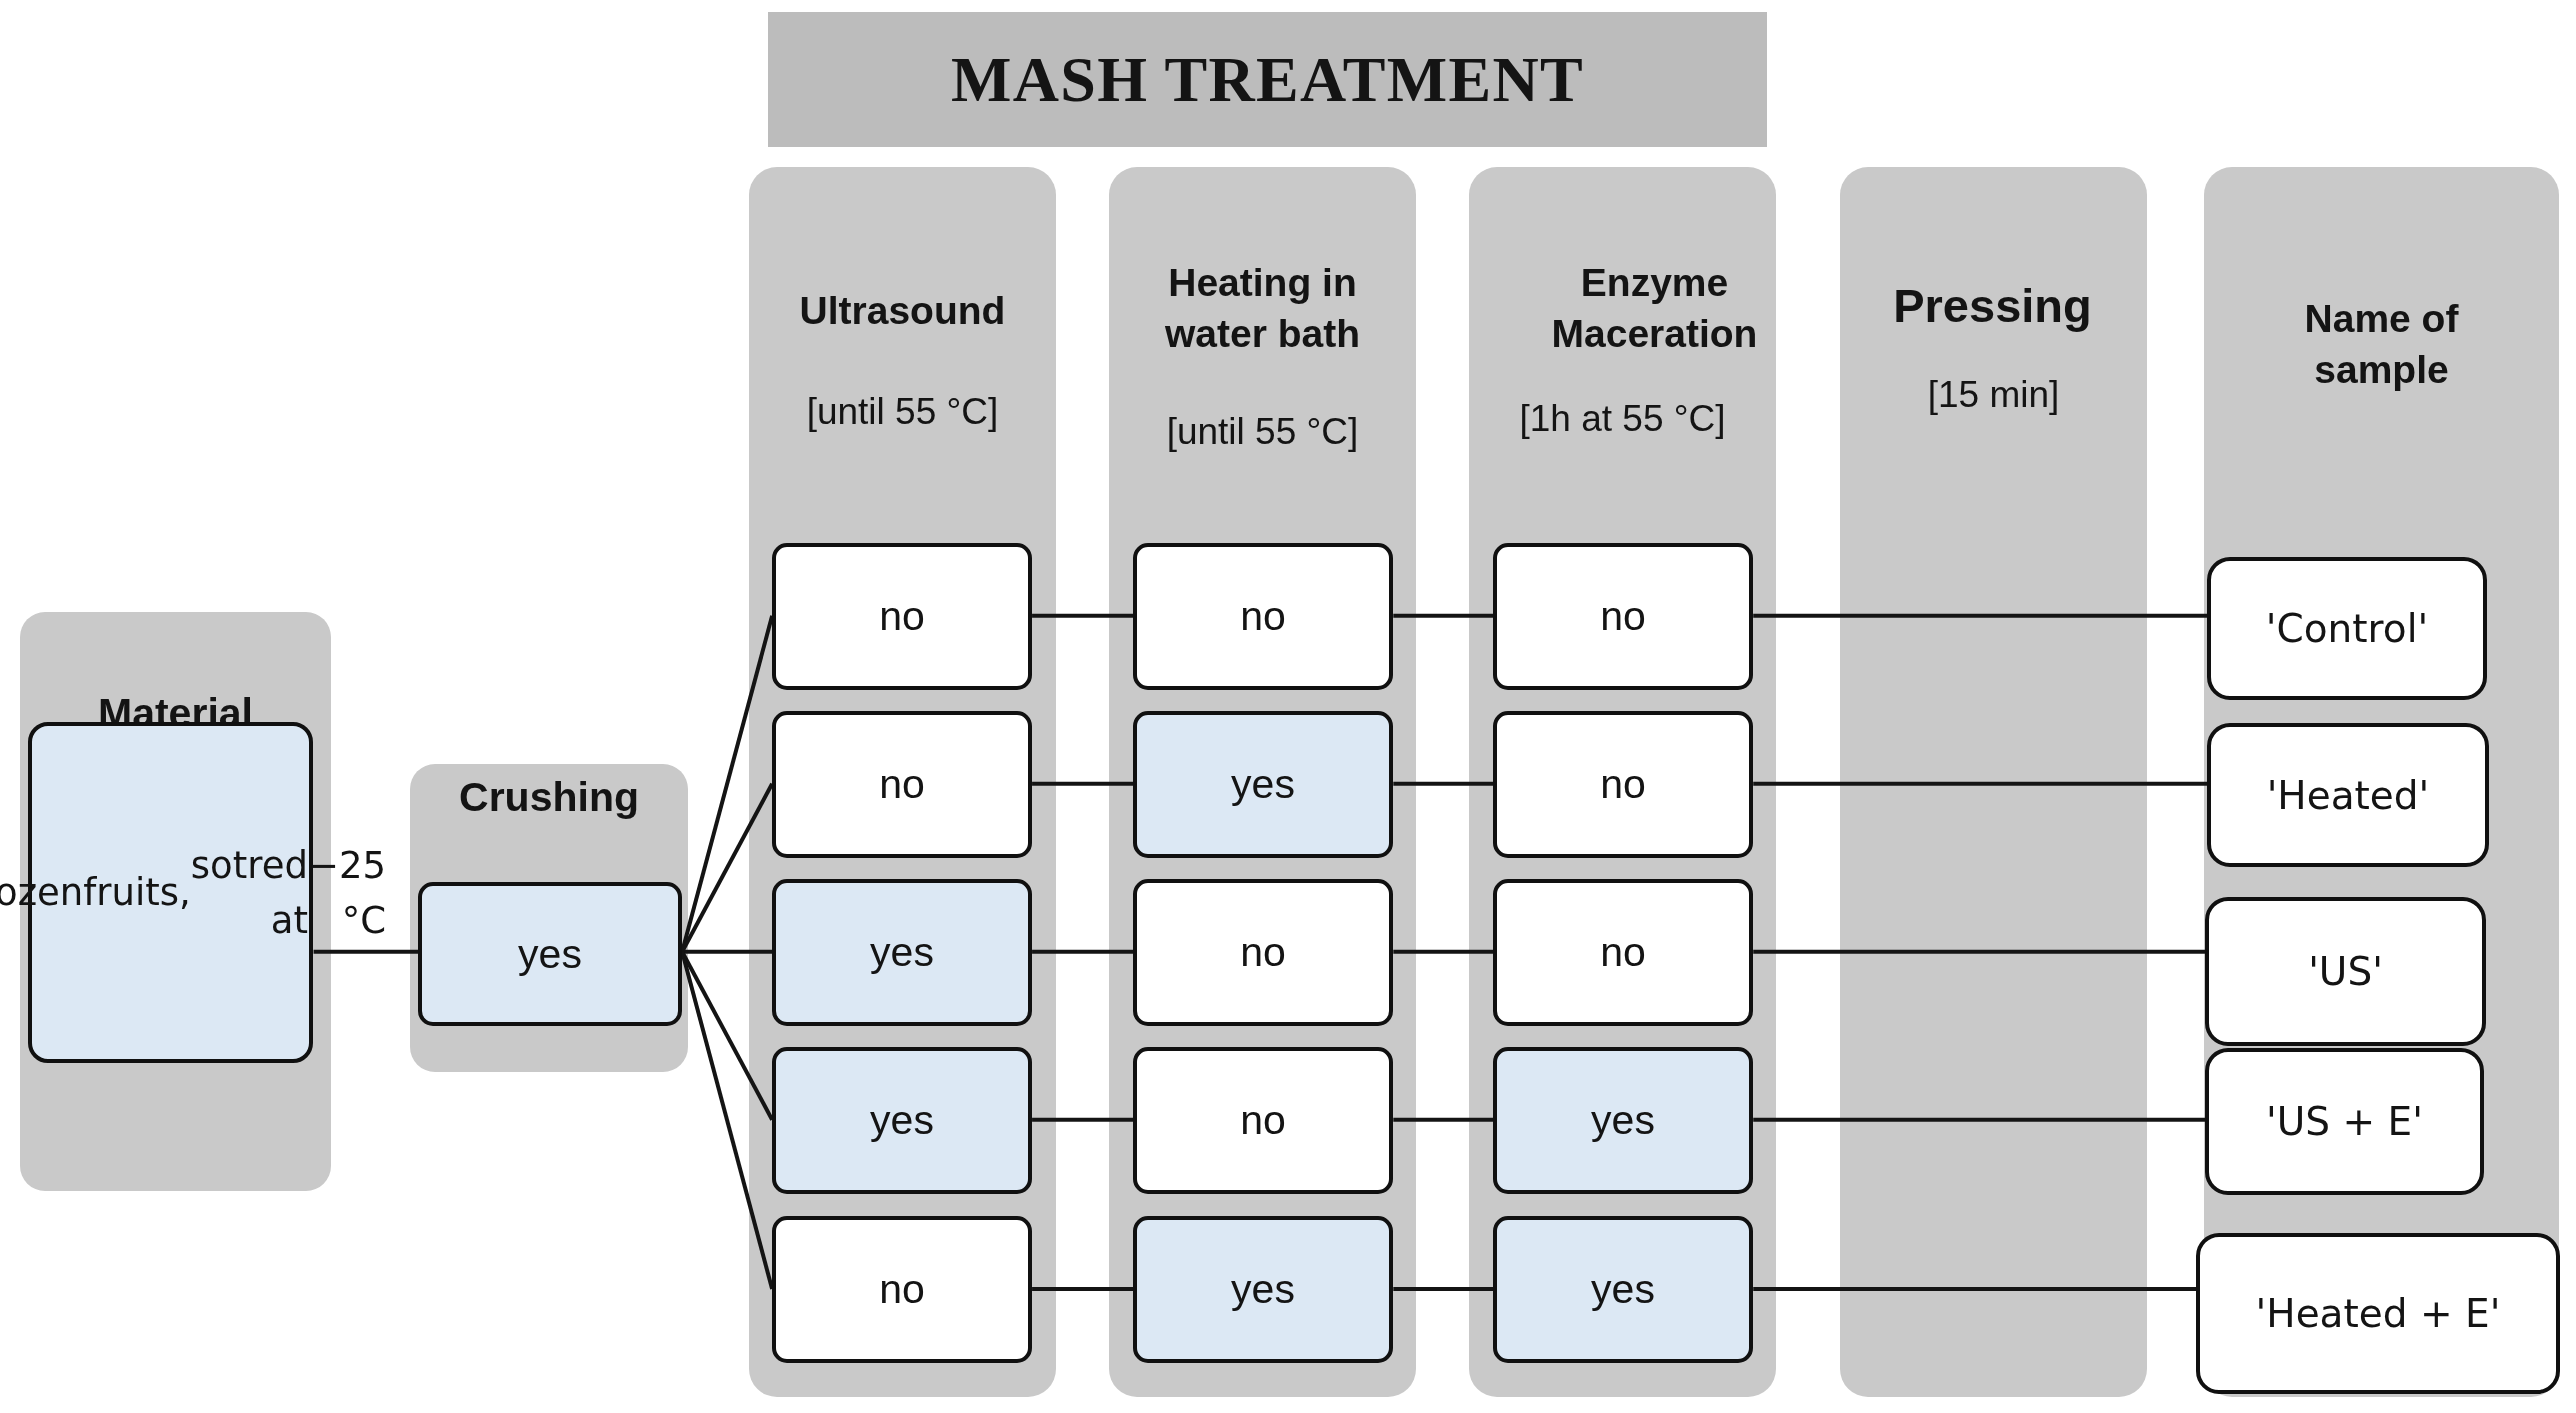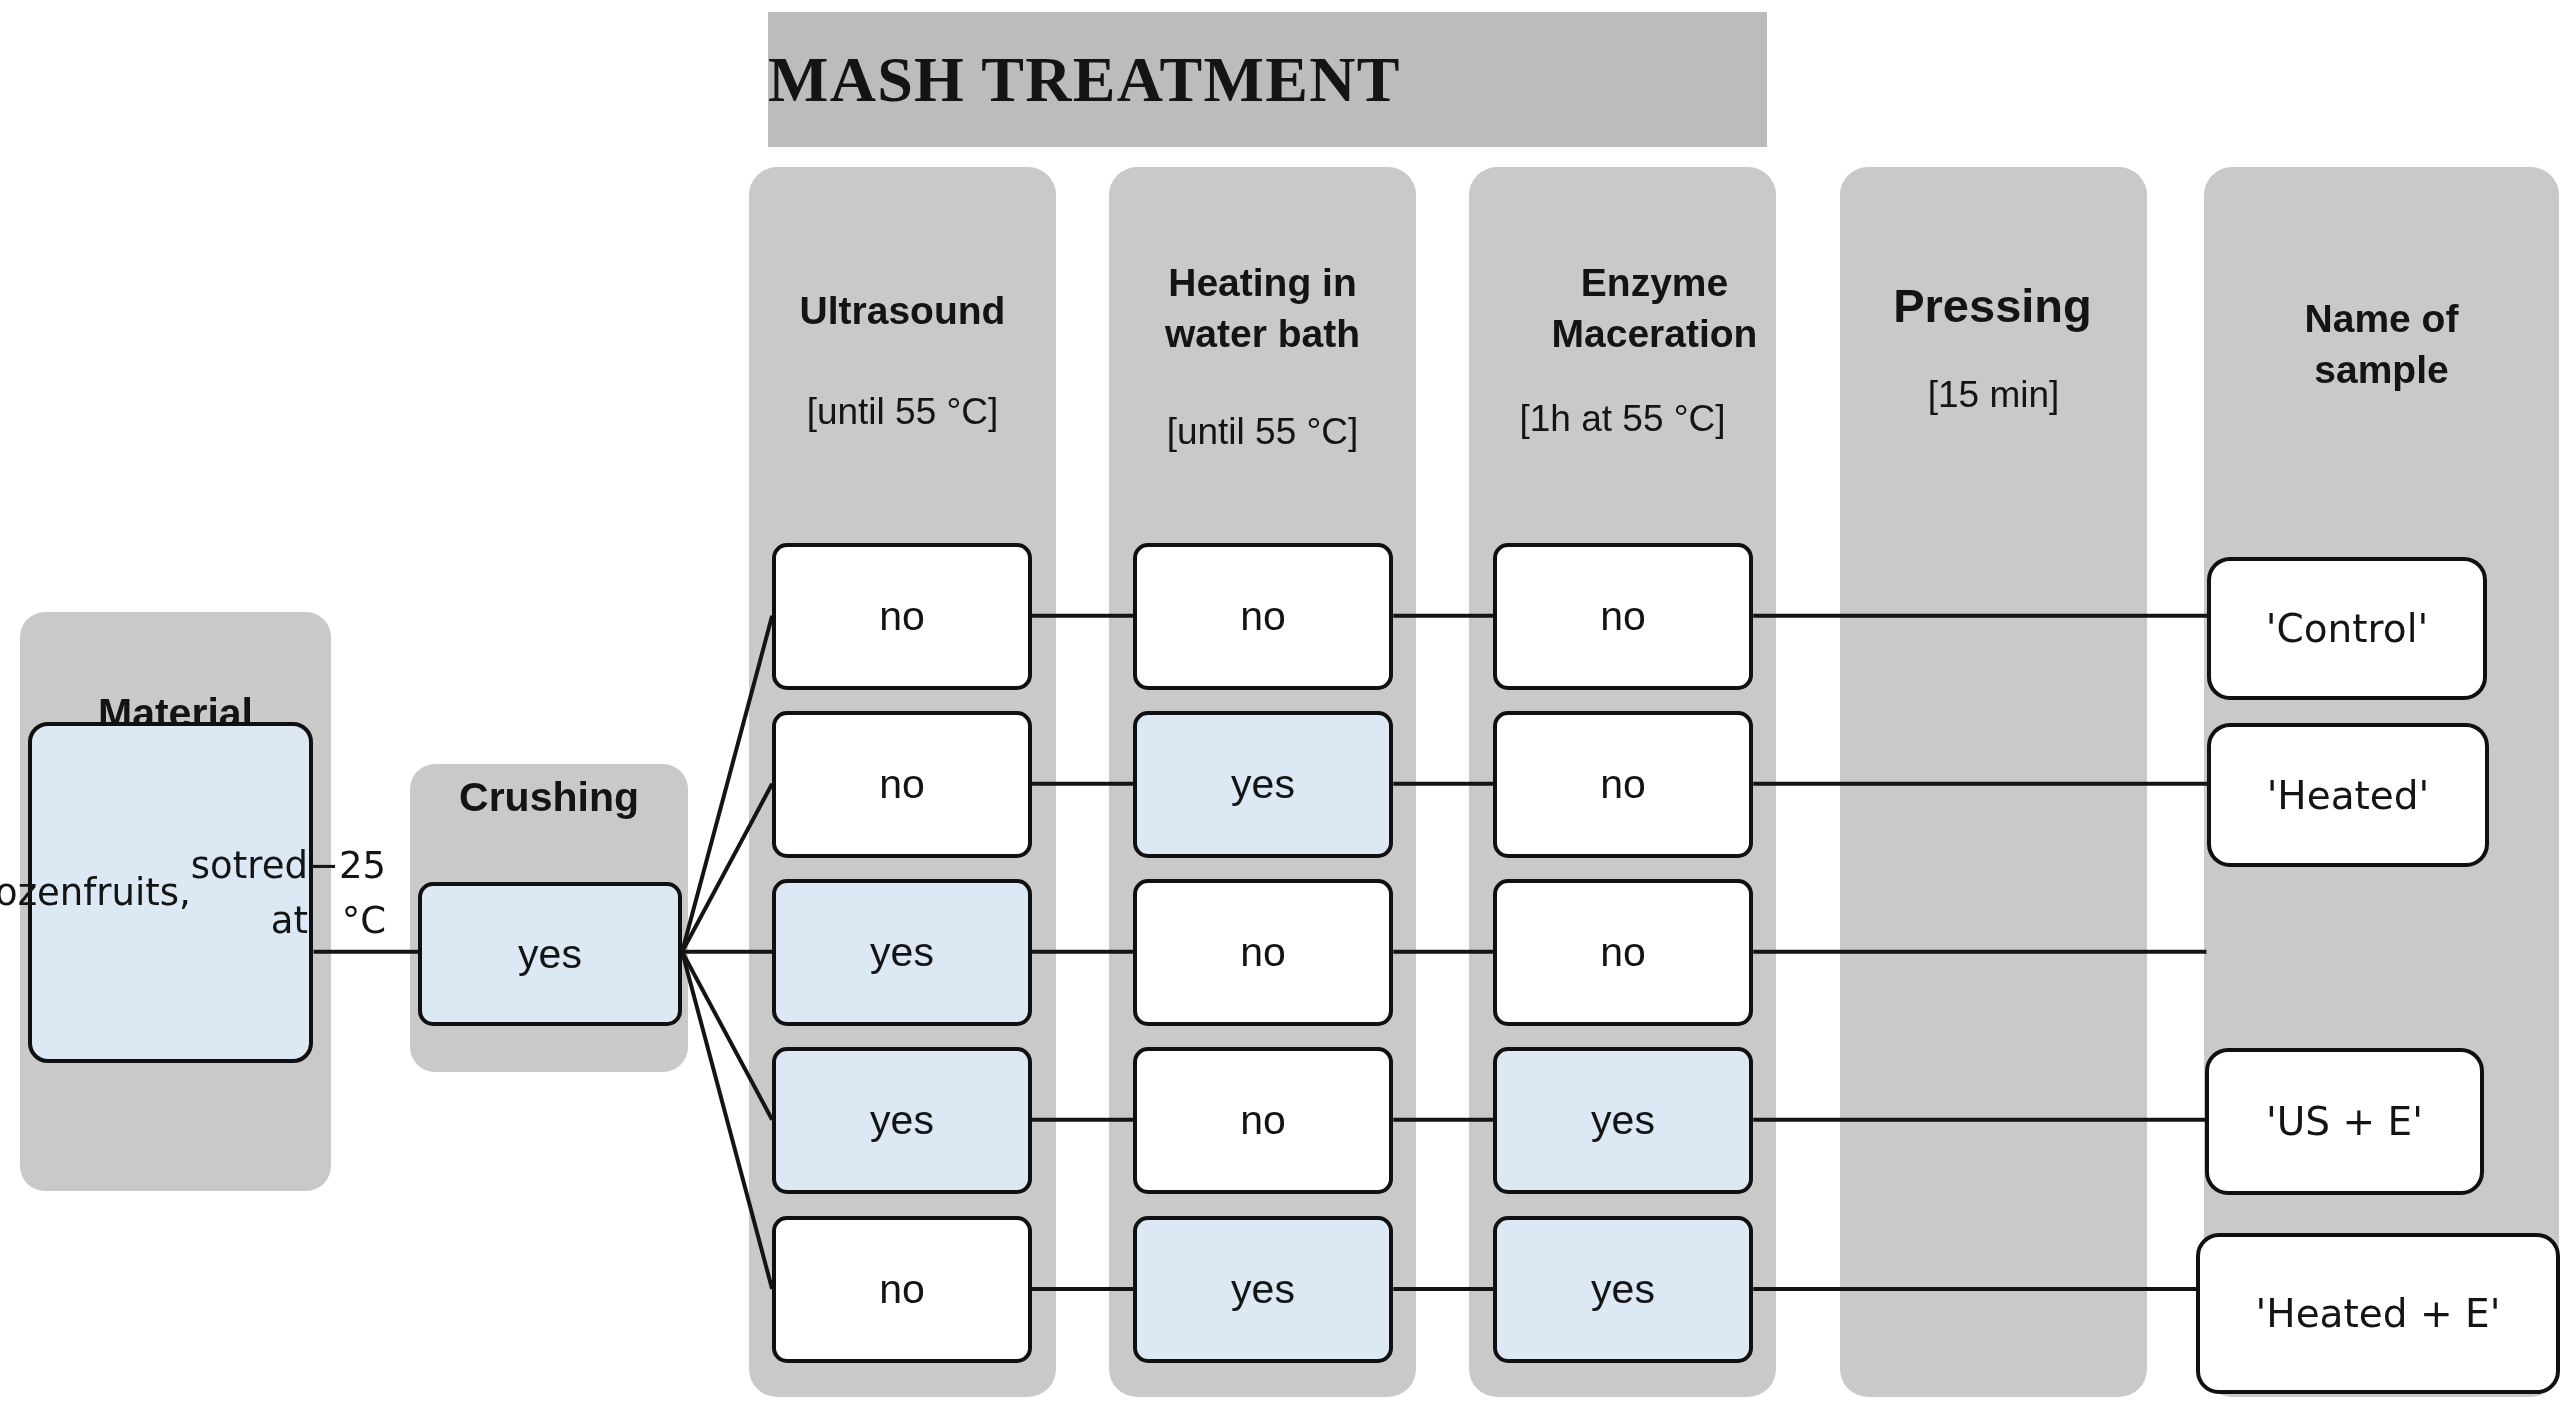--- a/index.html
+++ b/index.html
@@ -12,21 +12,21 @@
     --line_black:#141414;
   }
   html,body{margin:0;padding:0;background:#ffffff;}
   #canvas{
     position:relative;width:2576px;height:1413px;background:#ffffff;overflow:hidden;
     font-family:"Liberation Sans",sans-serif;color:var(--text_black);
   }
   .panel{position:absolute;background:var(--panel_gray);border-radius:28px;}
   .banner{
     position:absolute;background:var(--banner_gray);border-radius:0;
-    text-align:left;font-family:"Liberation Serif",serif;font-weight:bold;
+    text-align:center;font-family:"Liberation Serif",serif;font-weight:bold;
     font-size:64px;letter-spacing:1.3px;
   }
   .col-title{position:absolute;text-align:center;font-weight:bold;font-size:39px;line-height:51px;}
   .col-title.single{line-height:45px;}
   .col-title.big{font-size:47px;line-height:51px;}
   .col-sub{position:absolute;text-align:center;font-size:37px;line-height:40px;font-weight:normal;}
   .side-label{position:absolute;text-align:center;font-weight:bold;font-size:41px;line-height:45px;}
   svg.wires{position:absolute;left:0;top:0;}
   .cell{
     position:absolute;box-sizing:border-box;border:4.7px solid var(--border_black);
@@ -150,17 +150,18 @@
   <div class="cell blue" style="left:772px;top:1047px;width:260px;height:147px;">yes</div>
   <div class="cell" style="left:1133px;top:1047px;width:260px;height:147px;">no</div>
   <div class="cell blue" style="left:1493px;top:1047px;width:260px;height:147px;">yes</div>
 
   <div class="cell" style="left:772px;top:1216px;width:260px;height:147px;">no</div>
   <div class="cell blue" style="left:1133px;top:1216px;width:260px;height:147px;">yes</div>
   <div class="cell blue" style="left:1493px;top:1216px;width:260px;height:147px;">yes</div>
 
   <div class="name-box" style="left:2207px;top:557px;width:280px;height:143px;">'Control'</div>
   <div class="name-box" style="left:2207px;top:723px;width:282px;height:144px;">'Heated'</div>
+  <div class="name-box" style="left:2205px;top:897px;width:281px;height:149px;">'US'</div>
   <div class="name-box" style="left:2205px;top:1048px;width:279px;height:147px;">'US + E'</div>
   <div class="name-box" style="left:2196px;top:1233px;width:364px;height:161px;">'Heated + E'</div>
 
 </div>
 
 
 </body></html>

